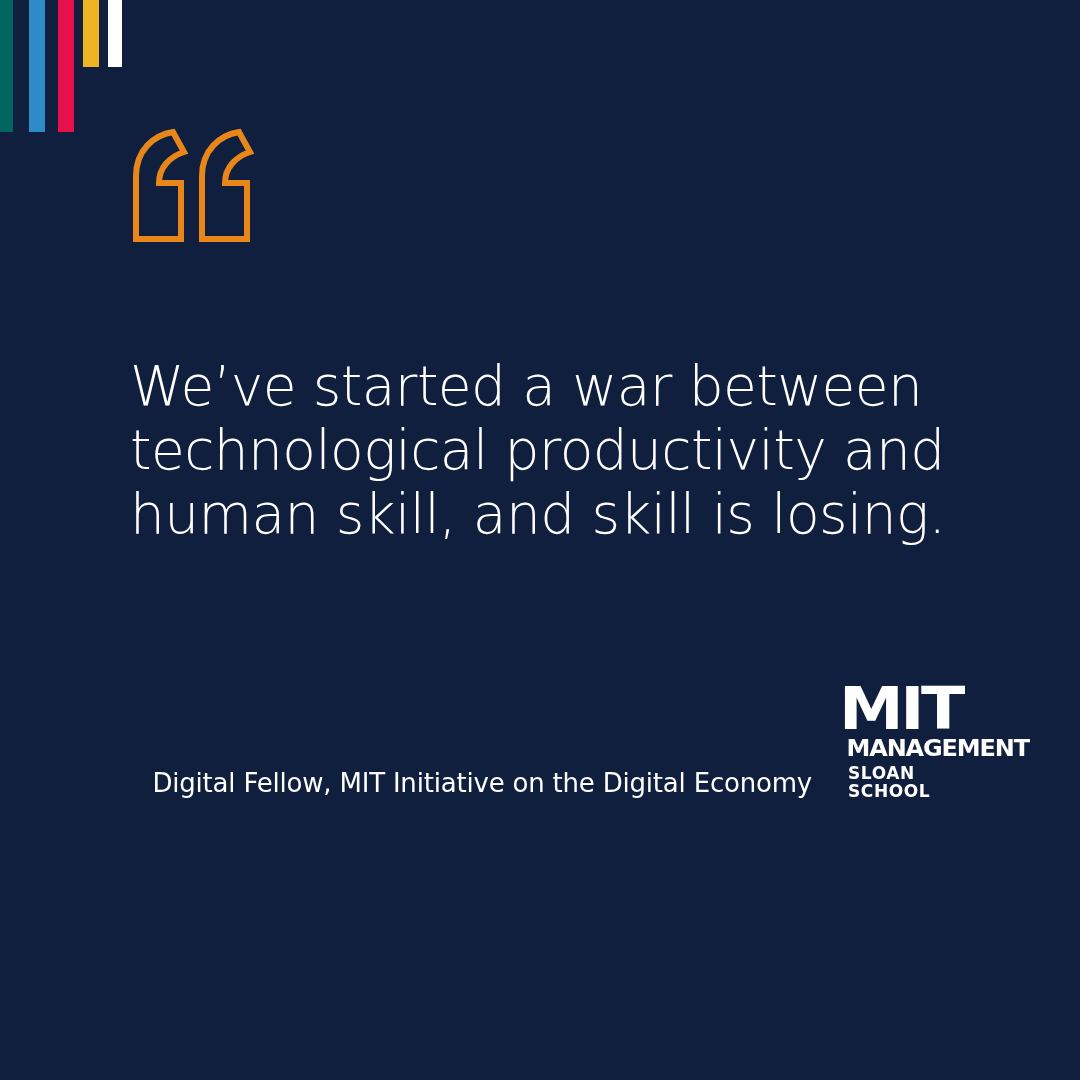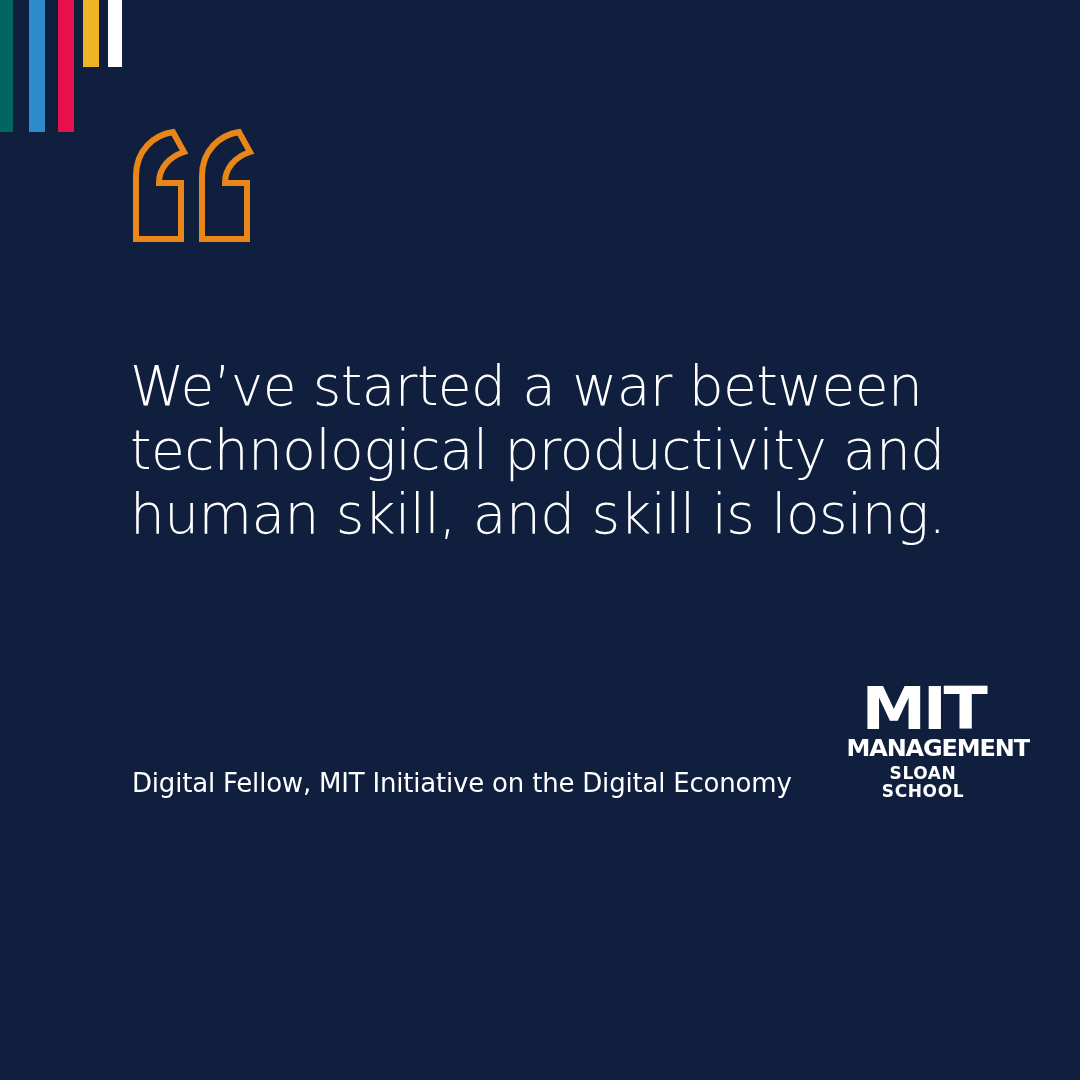--- a/index.html
+++ b/index.html
@@ -79,29 +79,29 @@
     margin: 0 0 4px 0;
   }
   #attr-role {
     color: #ffffff;
     font-family: "DejaVu Sans", sans-serif;
     font-size: 26px;
     font-weight: 400;
     letter-spacing: -0.2px;
     line-height: 1.25;
     margin: 0;
+    text-align: right;
   }
 
   
   #logo {
     position: absolute;
     right: 82px;
     bottom: 83px;
     width: 150px;
-    text-align: center;
     color: #ffffff;
   }
   #logo-mit {
     font-family: "DejaVu Sans", sans-serif;
     font-size: 58px;
     font-weight: 700;
     letter-spacing: -3px;
     line-height: 0.82;
     display: block;
     transform: scaleX(1.12);

